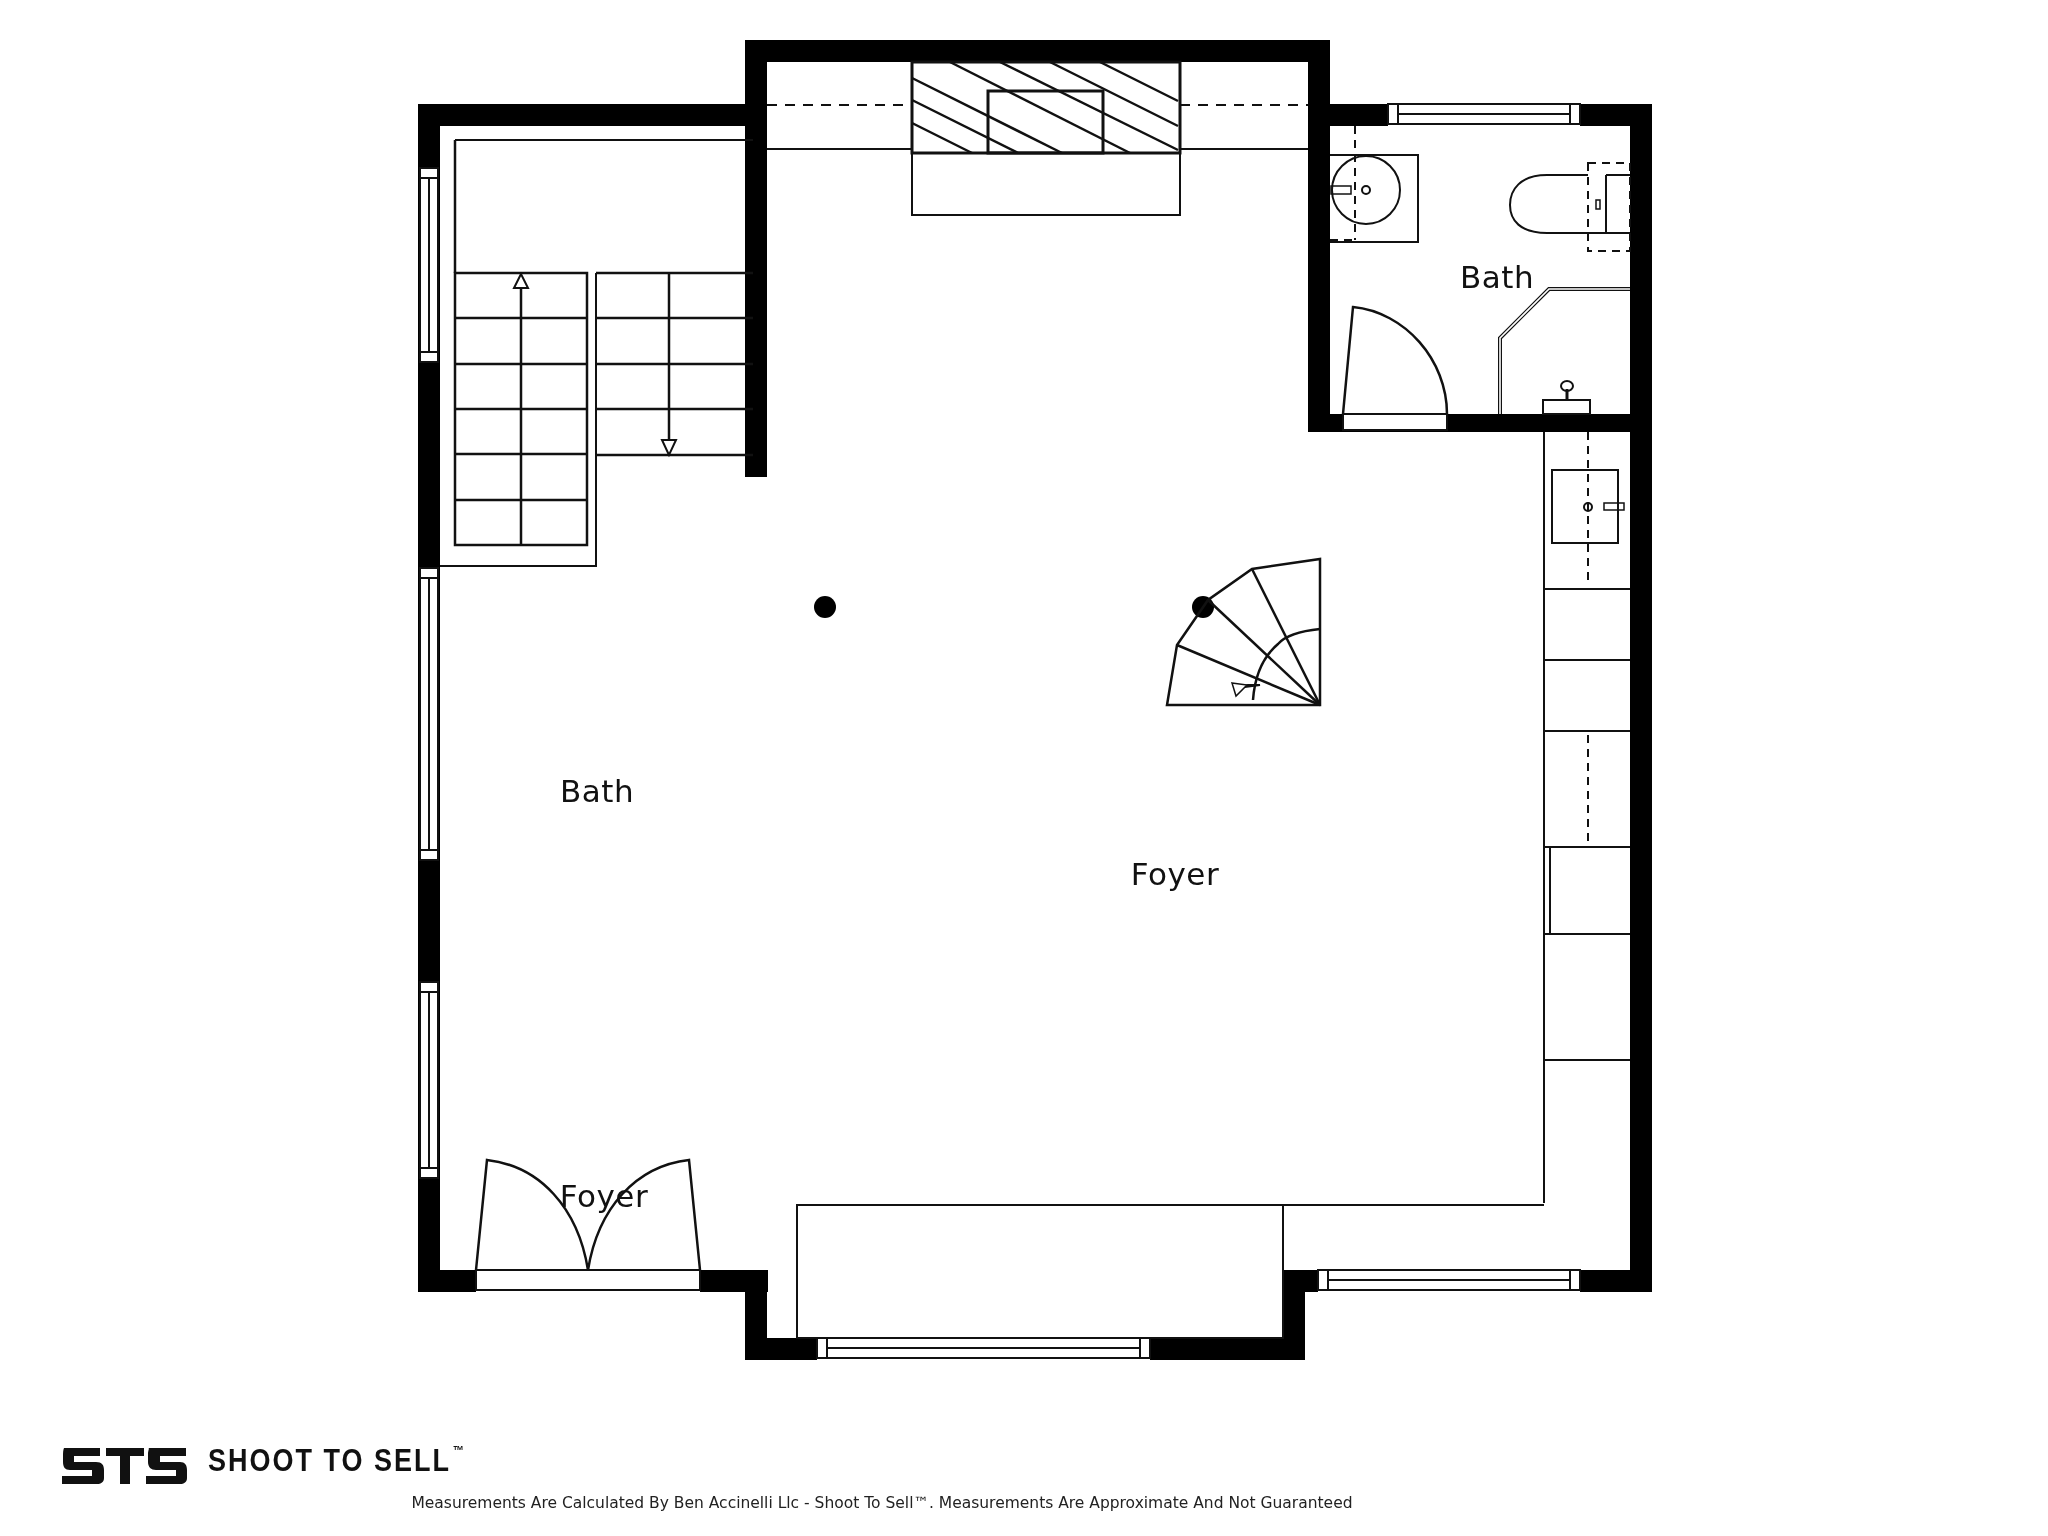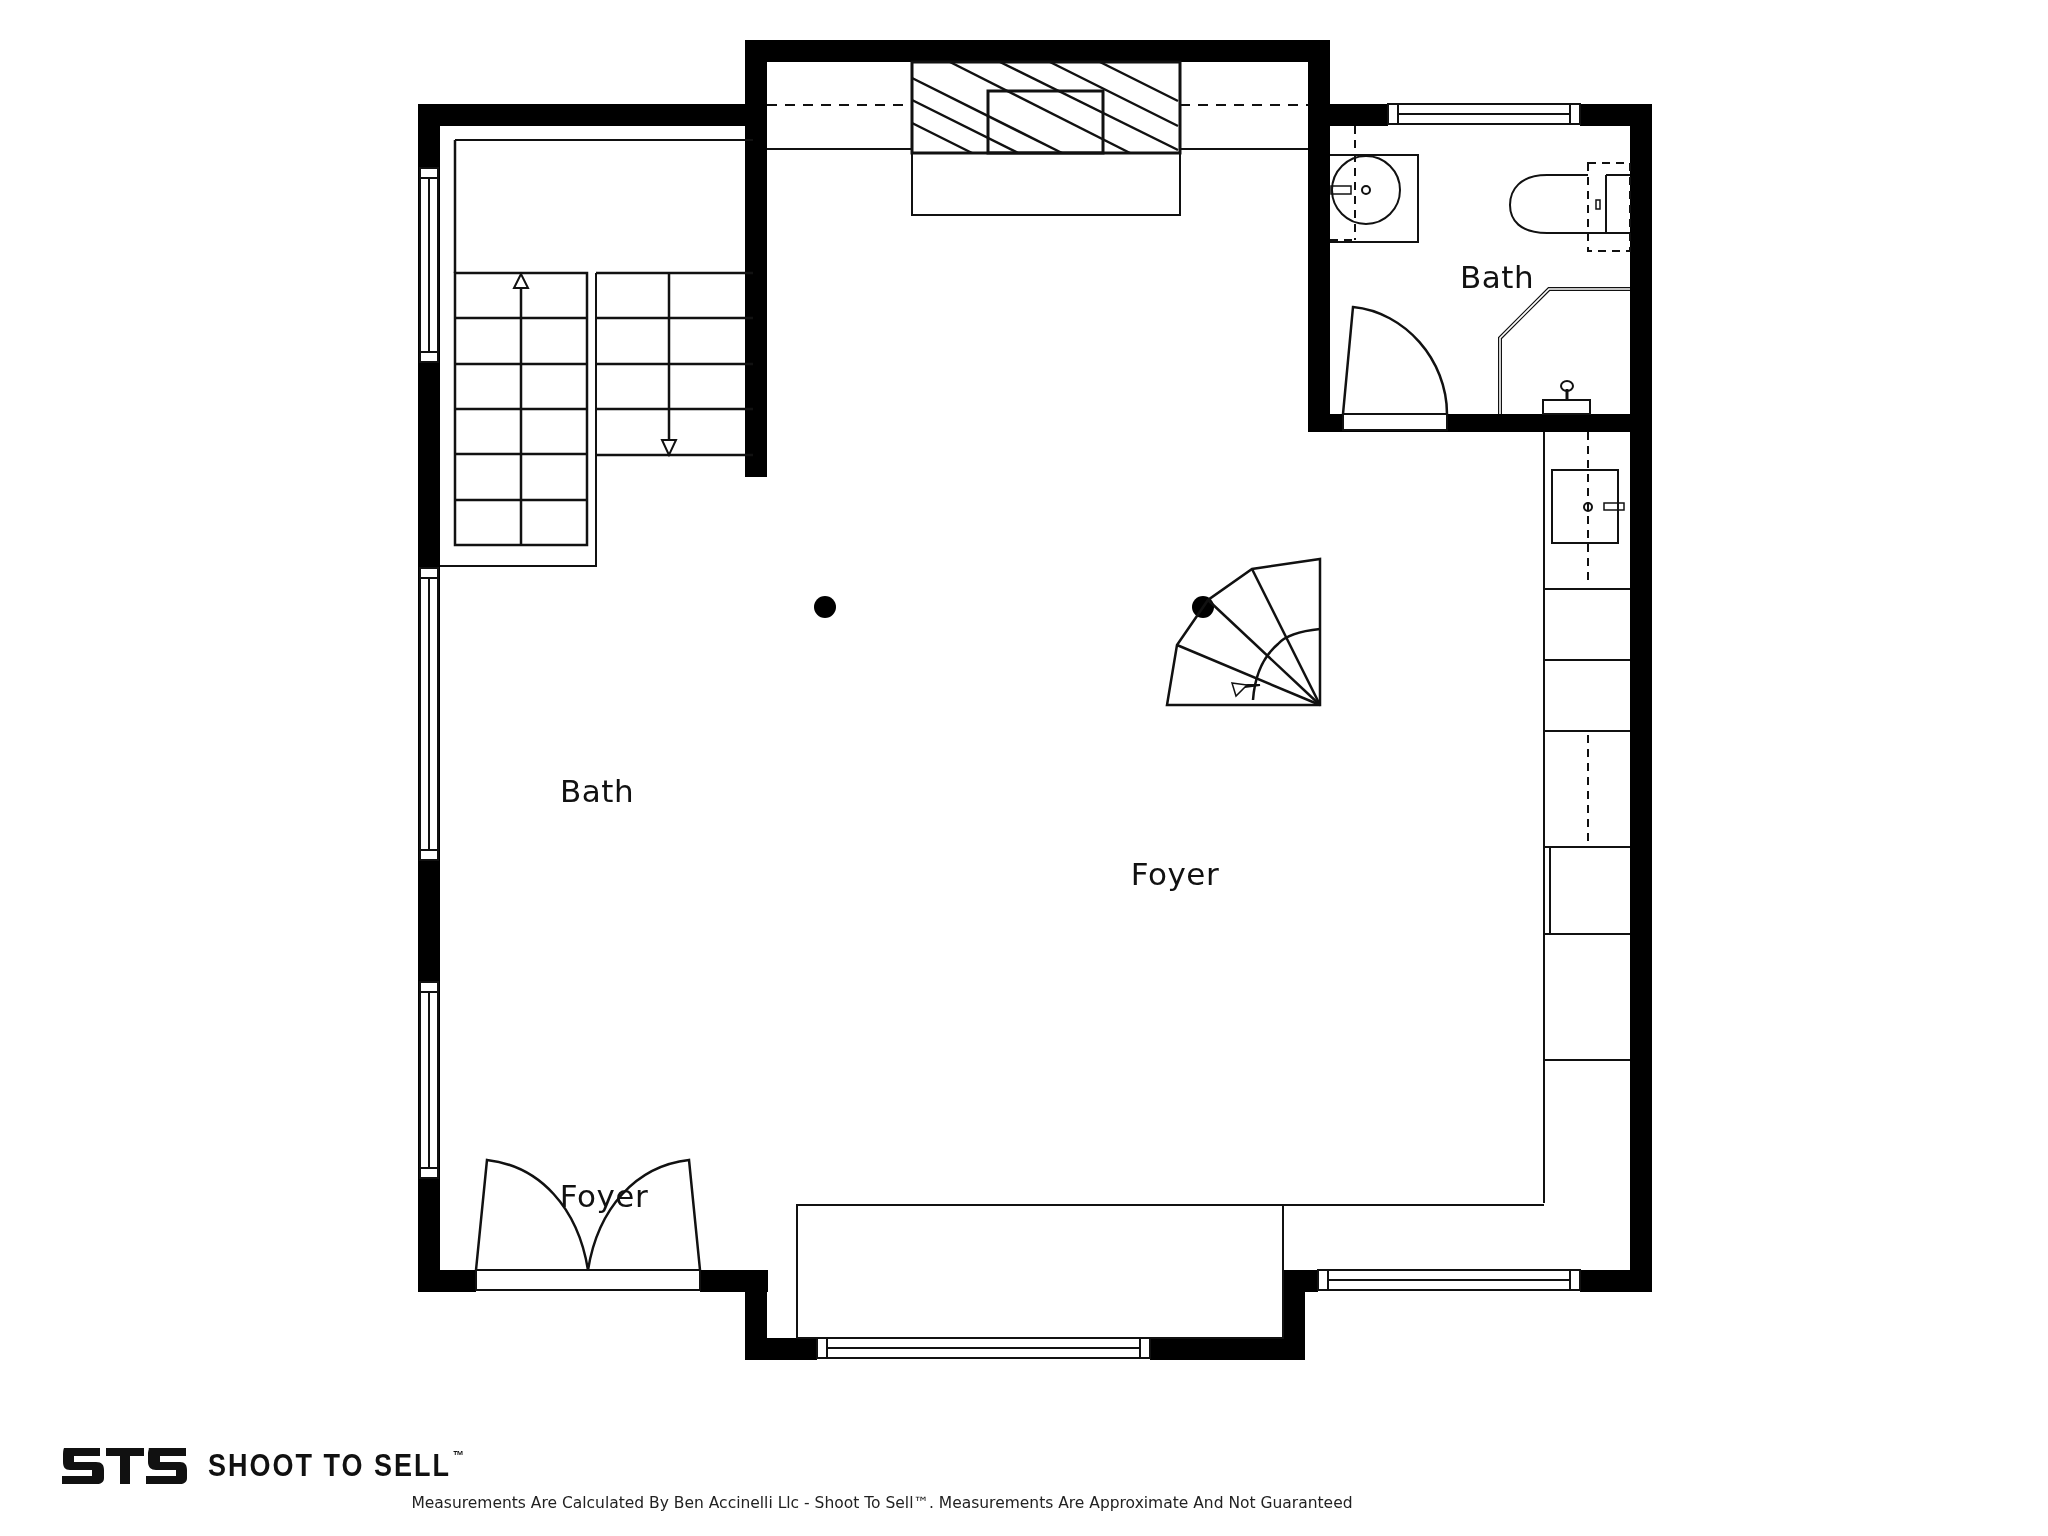--- a/index.html
+++ b/index.html
@@ -1,19 +1,19 @@
 <!DOCTYPE html>
 <html><head>
 <meta charset="utf-8">
 <style>
   html, body { margin: 0; padding: 0; background: #ffffff; }
   body { width: 2048px; height: 1536px; position: relative; overflow: hidden; font-family: "Liberation Sans", sans-serif; }
   #plan { position: absolute; left: 0; top: 0; width: 2048px; height: 1536px; }
   .room-label { position: absolute; font-family: "DejaVu Sans", sans-serif; font-size: 31px; color: #111111; white-space: nowrap; transform: translate(-50%, -50%); letter-spacing: 0.5px; }
-  .logo { position: absolute; left: 60px; top: 1446px; display: flex; align-items: center; }
+  .logo { position: absolute; left: 60px; top: 1446px; display: flex; }
   .logo-mark { width: 128px; height: 40px; }
   .logo-text { margin-left: 20px; font-family: "Liberation Sans", sans-serif; font-weight: bold; font-size: 27px; letter-spacing: 2px; color: #111111; transform: scaleY(1.15); }
   .logo-tm { font-size: 11px; vertical-align: top; margin-left: 2px; letter-spacing: 0; }
   .disclaimer { position: absolute; left: 0; width: 1764px; top: 1494px; text-align: center; font-family: "DejaVu Sans", sans-serif; font-size: 15.5px; color: #222222; }
 </style>
 </head>
 <body>
 
 <svg id="plan" viewBox="0 0 2048 1536" xmlns="http://www.w3.org/2000/svg">
 

